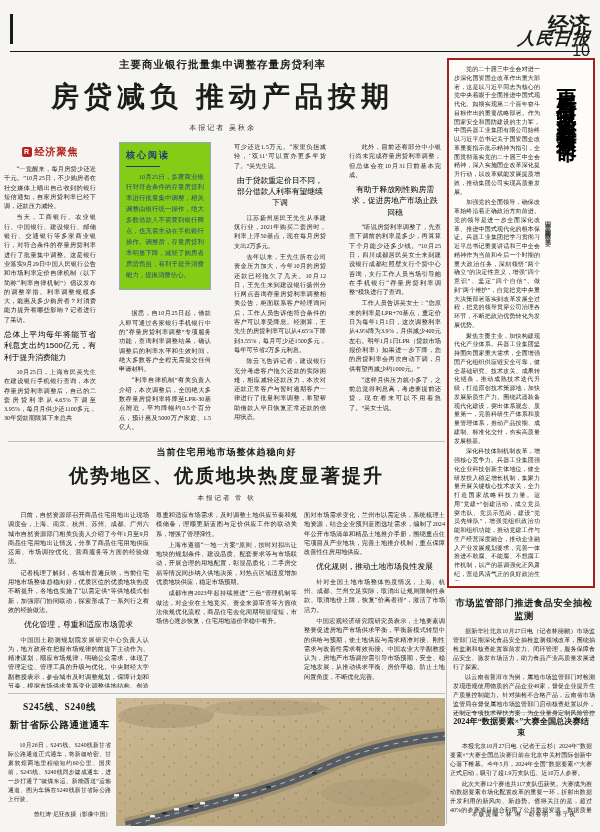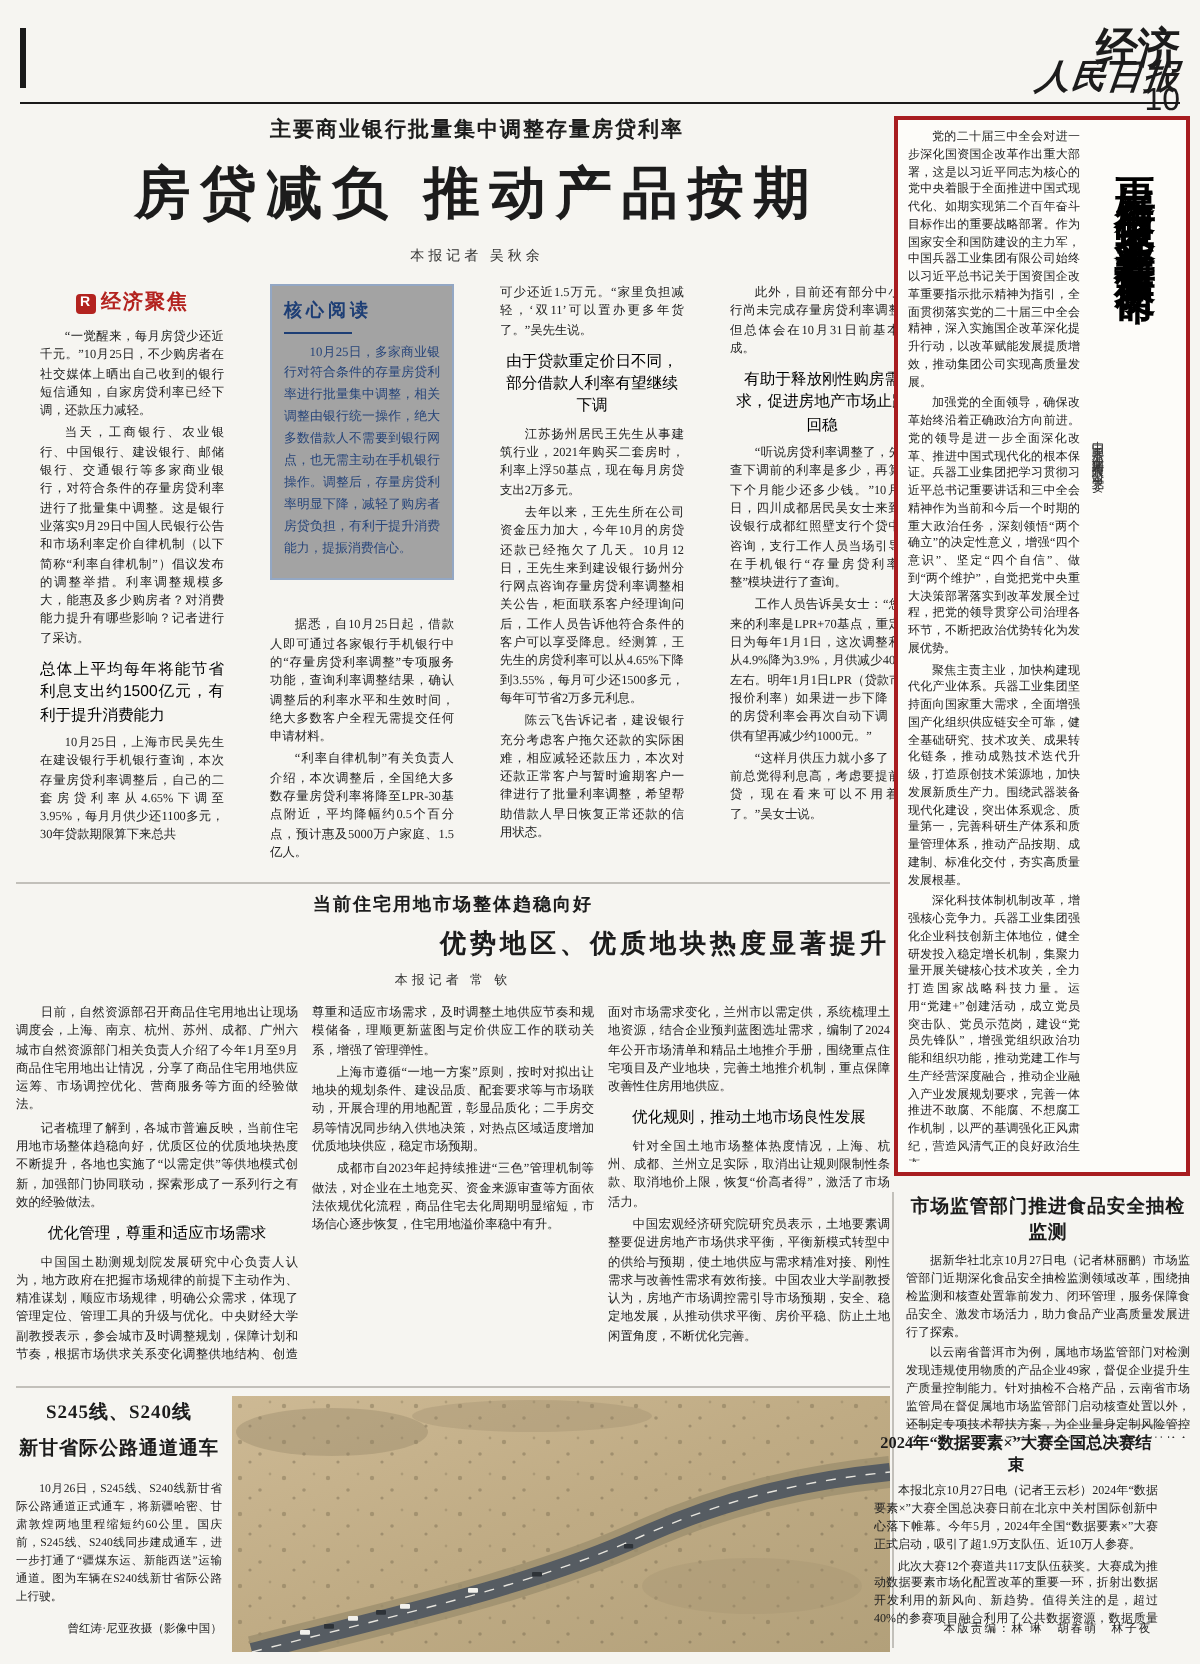--- a/index.html
+++ b/index.html
@@ -16,70 +16,70 @@
   .sec-no{font-family:"Liberation Sans",sans-serif;font-size:16px;line-height:1;}
   .sec-date{font-size:6.5px;color:#222;margin-left:10px;padding-bottom:2px;}
   .masthead{position:absolute;right:0;bottom:2px;font-size:17px;font-weight:bold;
             font-style:italic;transform:skewX(-6deg);letter-spacing:1px;}
   
   .body-txt p{margin:0 0 2px 0;text-indent:2em;text-align:justify;}
   .col{flex:1;overflow:hidden;font-size:6.2px;line-height:1.5;color:#222;}
   .subhead{font-family:"Liberation Sans",sans-serif;font-weight:normal;font-size:7.8px;
            line-height:1.45;margin:5px 0 4px 0;color:#000;text-align:justify;text-indent:0;}
   
-  #lead{left:20px;top:58px;width:437px;height:380px;}
+  #lead{left:4px;top:58px;width:437px;height:380px;}
   .kicker{font-family:"Liberation Sans",sans-serif;font-weight:bold;font-size:10.5px;
           text-align:center;letter-spacing:1px;}
   .lead-headline{font-family:"Liberation Sans",sans-serif;font-weight:bold;font-size:28px;
           text-align:center;letter-spacing:5px;margin-top:6px;}
   .byline{font-size:7px;text-align:center;color:#333;margin-top:7px;letter-spacing:2px;}
   .lead-cols{display:flex;gap:23px;margin-top:9px;height:300px;}
   .col-label{display:flex;align-items:center;justify-content:center;gap:3px;margin:2px 0 5px 0;}
   .col-label .txt{color:#b3231f;font-family:"Liberation Sans",sans-serif;font-weight:bold;font-size:10px;letter-spacing:1px;}
   .label-icon{width:10px;height:10px;background:#b3231f;color:#fff;font-size:7px;line-height:10px;
           text-align:center;font-family:"Liberation Sans",sans-serif;font-weight:bold;border-radius:2px;}
   
-  .core-box{border:1px solid #93a7c4;background:#a3a3a3;padding:6px 6px 7px 6px;margin-bottom:18px;}
+  .core-box{border:1px solid #93a7c4;background:#84cc16;padding:6px 6px 7px 6px;margin-bottom:18px;}
   .core-title{font-family:"Liberation Sans",sans-serif;font-weight:bold;font-size:9px;
           color:#1d3e75;letter-spacing:2px;}
   .core-rule{width:34px;border-top:1.5px solid #1d3e75;margin:3px 0 5px 0;}
   .core-body{font-size:6.4px;line-height:1.7;color:#27457a;text-align:justify;text-indent:2em;margin:0;}
   
   #rightbox{left:447px;top:58px;width:148px;height:530px;border:2.2px solid #a81d20;
             background:#fdfcf9;box-sizing:border-box;padding:5px 3px 5px 5px;display:flex;}
   #rightbox .rb-body{width:86px;font-size:6px;line-height:1.46;color:#222;overflow:hidden;}
   .v-attr{writing-mode:vertical-rl;text-orientation:upright;font-size:6.2px;color:#333;
           letter-spacing:1.5px;margin:150px 1px 0 3px;height:340px;overflow:hidden;}
   .v-head{writing-mode:vertical-rl;text-orientation:upright;font-family:"Liberation Sans",sans-serif;
           font-weight:bold;font-size:20.5px;letter-spacing:4px;line-height:1.1;color:#000;
           margin:8px 0 0 2px;height:505px;overflow:hidden;}
   
   #mid{left:8px;top:446px;width:437px;height:244px;}
   .mid-kicker{font-family:"Liberation Sans",sans-serif;font-weight:bold;font-size:9px;
           text-align:center;letter-spacing:1px;}
-  .mid-headline{font-weight:bold;font-size:13px;text-align:right;letter-spacing:2px;margin-top:4px;}
+  .mid-headline{font-weight:bold;font-size:19px;text-align:center;letter-spacing:2px;margin-top:4px;}
   .mid-byline{font-size:6.5px;text-align:center;color:#333;margin-top:5px;letter-spacing:2px;}
   .mid-cols{display:flex;gap:7px;margin-top:7px;height:178px;}
   
   .hrule{border-top:1px solid #c2c0ba;}
   #rule1{left:8px;top:441px;width:437px;}
   #rule2{left:8px;top:693px;width:437px;}
   #vrule{left:446px;top:596px;height:228px;border-left:1px solid #c2c0ba;}
   #rule3{left:453px;top:712px;width:142px;}
   
   #photoart{left:8px;top:698px;width:103px;height:128px;}
   .pa-head{font-weight:bold;font-size:9.5px;text-align:center;line-height:1.9;letter-spacing:0.5px;}
   .pa-caption{font-size:5.8px;line-height:1.55;text-align:justify;text-indent:2em;margin-top:7px;color:#222;}
   .pa-credit{font-size:5.8px;text-align:right;margin-top:3px;color:#222;}
   #photo{left:116px;top:698px;width:329px;height:128px;overflow:hidden;background:#c3ae88;}
   
   #food{left:453px;top:597px;width:142px;height:112px;}
   .br-head{font-weight:bold;font-size:9.3px;text-align:center;letter-spacing:0.5px;}
   .br-body{font-size:6px;line-height:1.48;color:#222;margin-top:4px;overflow:hidden;}
-  #dataart{left:437px;top:716px;width:142px;height:88px;}
+  #dataart{left:450px;top:716px;width:142px;height:88px;}
   .br-head2{font-weight:bold;font-size:8.2px;text-align:center;}
   #pg-footer{left:453px;top:810px;width:142px;font-size:5.8px;text-align:center;color:#222;letter-spacing:1px;}
 </style>
 </head>
 <body>
 
 <div class="abs" id="hdr">
   <div class="sec-wrap">
     <span class="sec-name">经济</span>
     <span class="sec-no">10</span>

